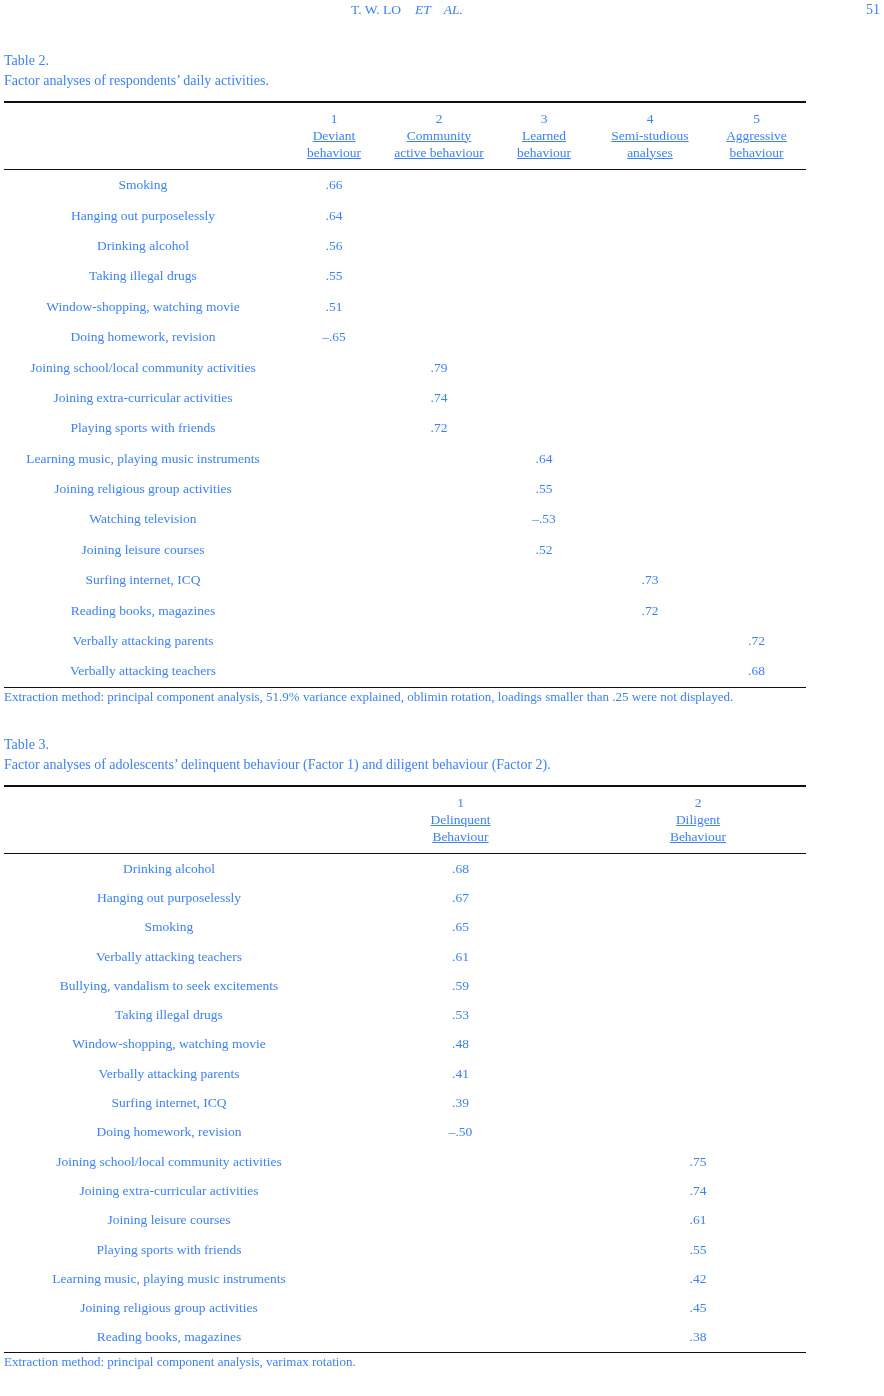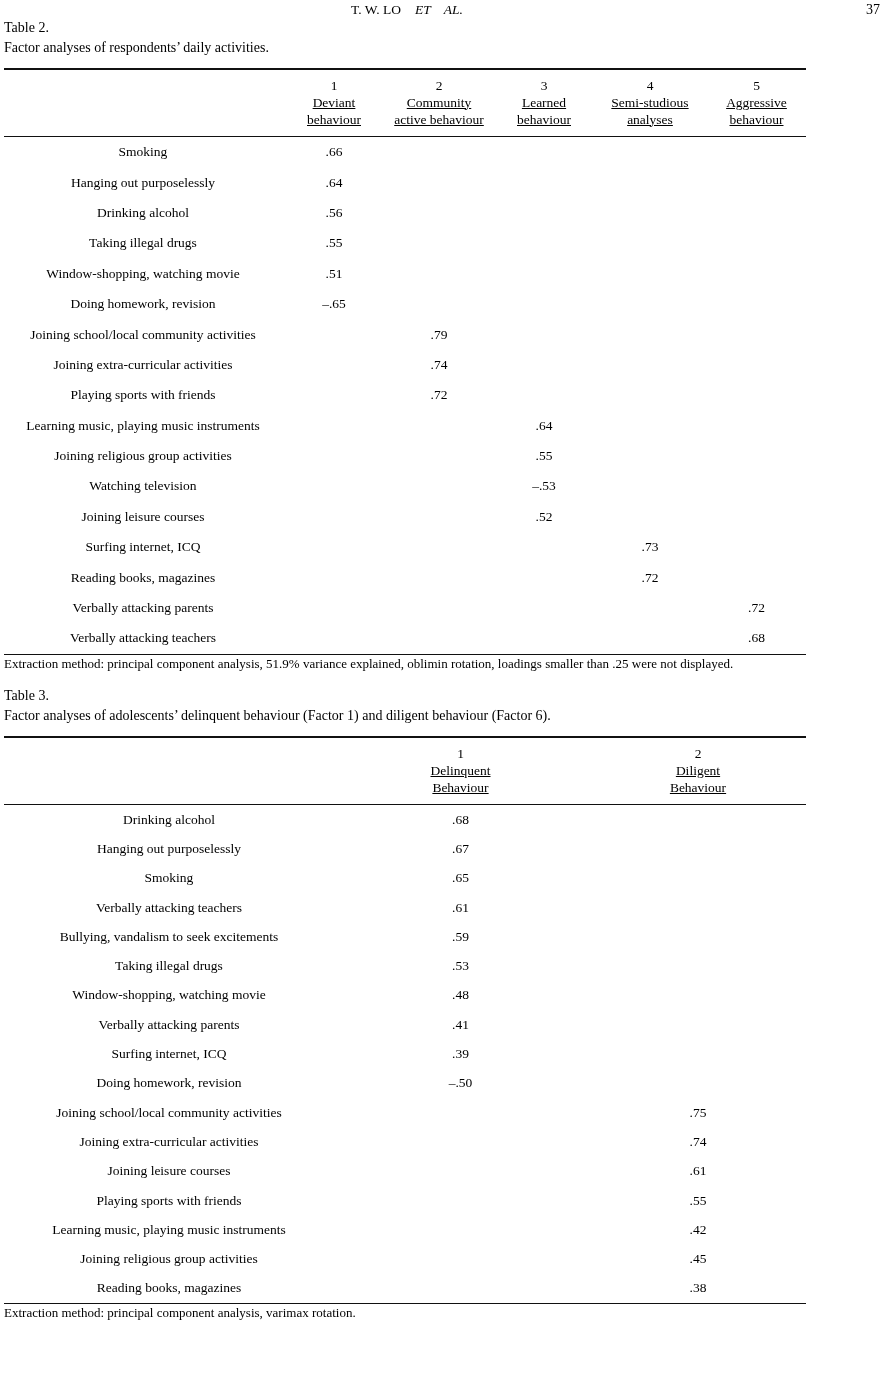--- a/index.html
+++ b/index.html
@@ -1,29 +1,29 @@
 <!DOCTYPE html>
 <html><head>
 <meta charset="utf-8">
 <style>
   html,body{margin:0;padding:0;background:#ffffff;}
   .page{
-    width:884px;height:1396px;background:#ffffff;color:#000000;
+    width:884px;height:1396px;background:#ffffff;color:#3b82f6;
     font-family:"Liberation Serif","DejaVu Serif",serif;
     position:relative;box-sizing:border-box;padding:2px 0 0 4px;overflow:hidden;
   }
   
   .running-head{position:relative;width:880px;height:17px;font-size:13.5px;}
   .rh-center{position:absolute;left:0;width:806px;text-align:center;top:0;}
   .rh-etal{font-style:italic;margin-left:14px;word-spacing:10px;}
   .page-num{position:absolute;right:4px;top:0;font-size:14px;}
   
-  .tbl-label{font-size:14px;line-height:18px;}
+  .tbl-label{font-size:14px;margin-top:33px;line-height:18px;}
   .tbl-caption{font-size:14px;line-height:21px;}
-  .tbl-label.second{margin-top:15px;}
+  .tbl-label.second{margin-top:31px;}
   
   .rule{width:802px;background:#111;height:1.6px;}
   .rule.thin{height:1.4px;}
   
   .thead-row,.trow{display:grid;align-items:center;}
   .t2 .thead-row,.t2 .trow{grid-template-columns:278px 104px 106px 104px 108px 105px;}
   .t3 .thead-row,.t3 .trow{grid-template-columns:330px 253px 222px;}
   .thead-row{align-items:start;padding:7px 0 8px 0;}
   .hcell{text-align:center;font-size:13.5px;line-height:17px;}
   .hname{white-space:pre-line;text-decoration:underline;}
@@ -36,21 +36,21 @@
 </style>
 </head>
 <body>
 
 <div class="page">
 
   <div class="running-head">
     <span class="rh-center">
       <span>T. W. LO</span><span class="rh-etal">ET AL.</span>
     </span>
-    <span class="page-num">37</span>
+    <span class="page-num">51</span>
   </div>
 
   <div class="tbl-label">Table 2.</div>
   <div class="tbl-caption">Factor analyses of respondents’ daily activities.</div>
 
   <div class="t2">
     <div class="rule mt-rule"></div>
     <div class="thead-row">
         <div class="hcell"></div>
         <div class="hcell">
@@ -216,21 +216,21 @@
           <div class="vcell"></div>
           <div class="vcell"></div>
           <div class="vcell">.68</div>
         </div>
       </div>
     <div class="rule thin"></div>
   </div>
   <div class="tbl-note">Extraction method: principal component analysis, 51.9% variance explained, oblimin rotation, loadings smaller than .25 were not displayed.</div>
 
   <div class="tbl-label second">Table 3.</div>
-  <div class="tbl-caption">Factor analyses of adolescents’ delinquent behaviour (Factor 1) and diligent behaviour (Factor 6).</div>
+  <div class="tbl-caption">Factor analyses of adolescents’ delinquent behaviour (Factor 1) and diligent behaviour (Factor 2).</div>
 
   <div class="t3">
     <div class="rule mt-rule"></div>
     <div class="thead-row">
         <div class="hcell"></div>
         <div class="hcell">
           <div class="hnum">1</div>
           <div class="hname">Delinquent
 Behaviour</div>
         </div>

